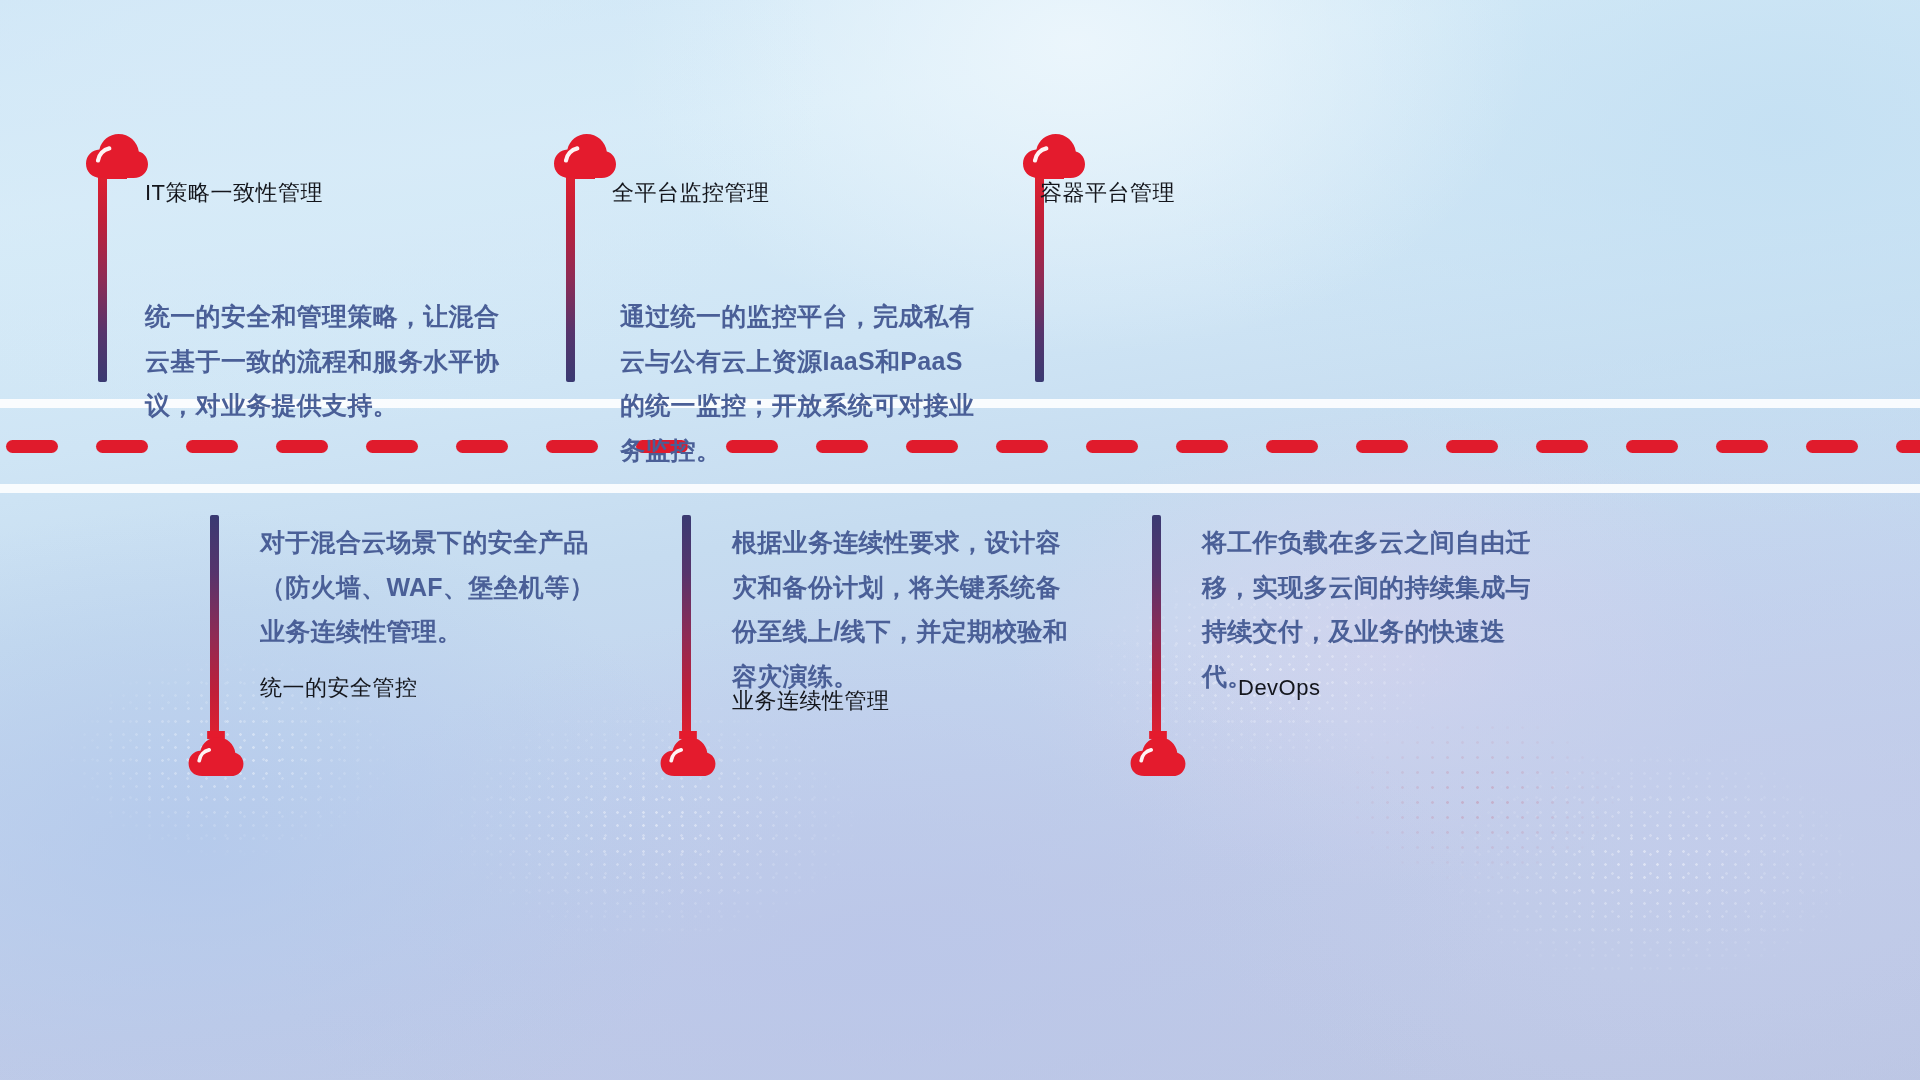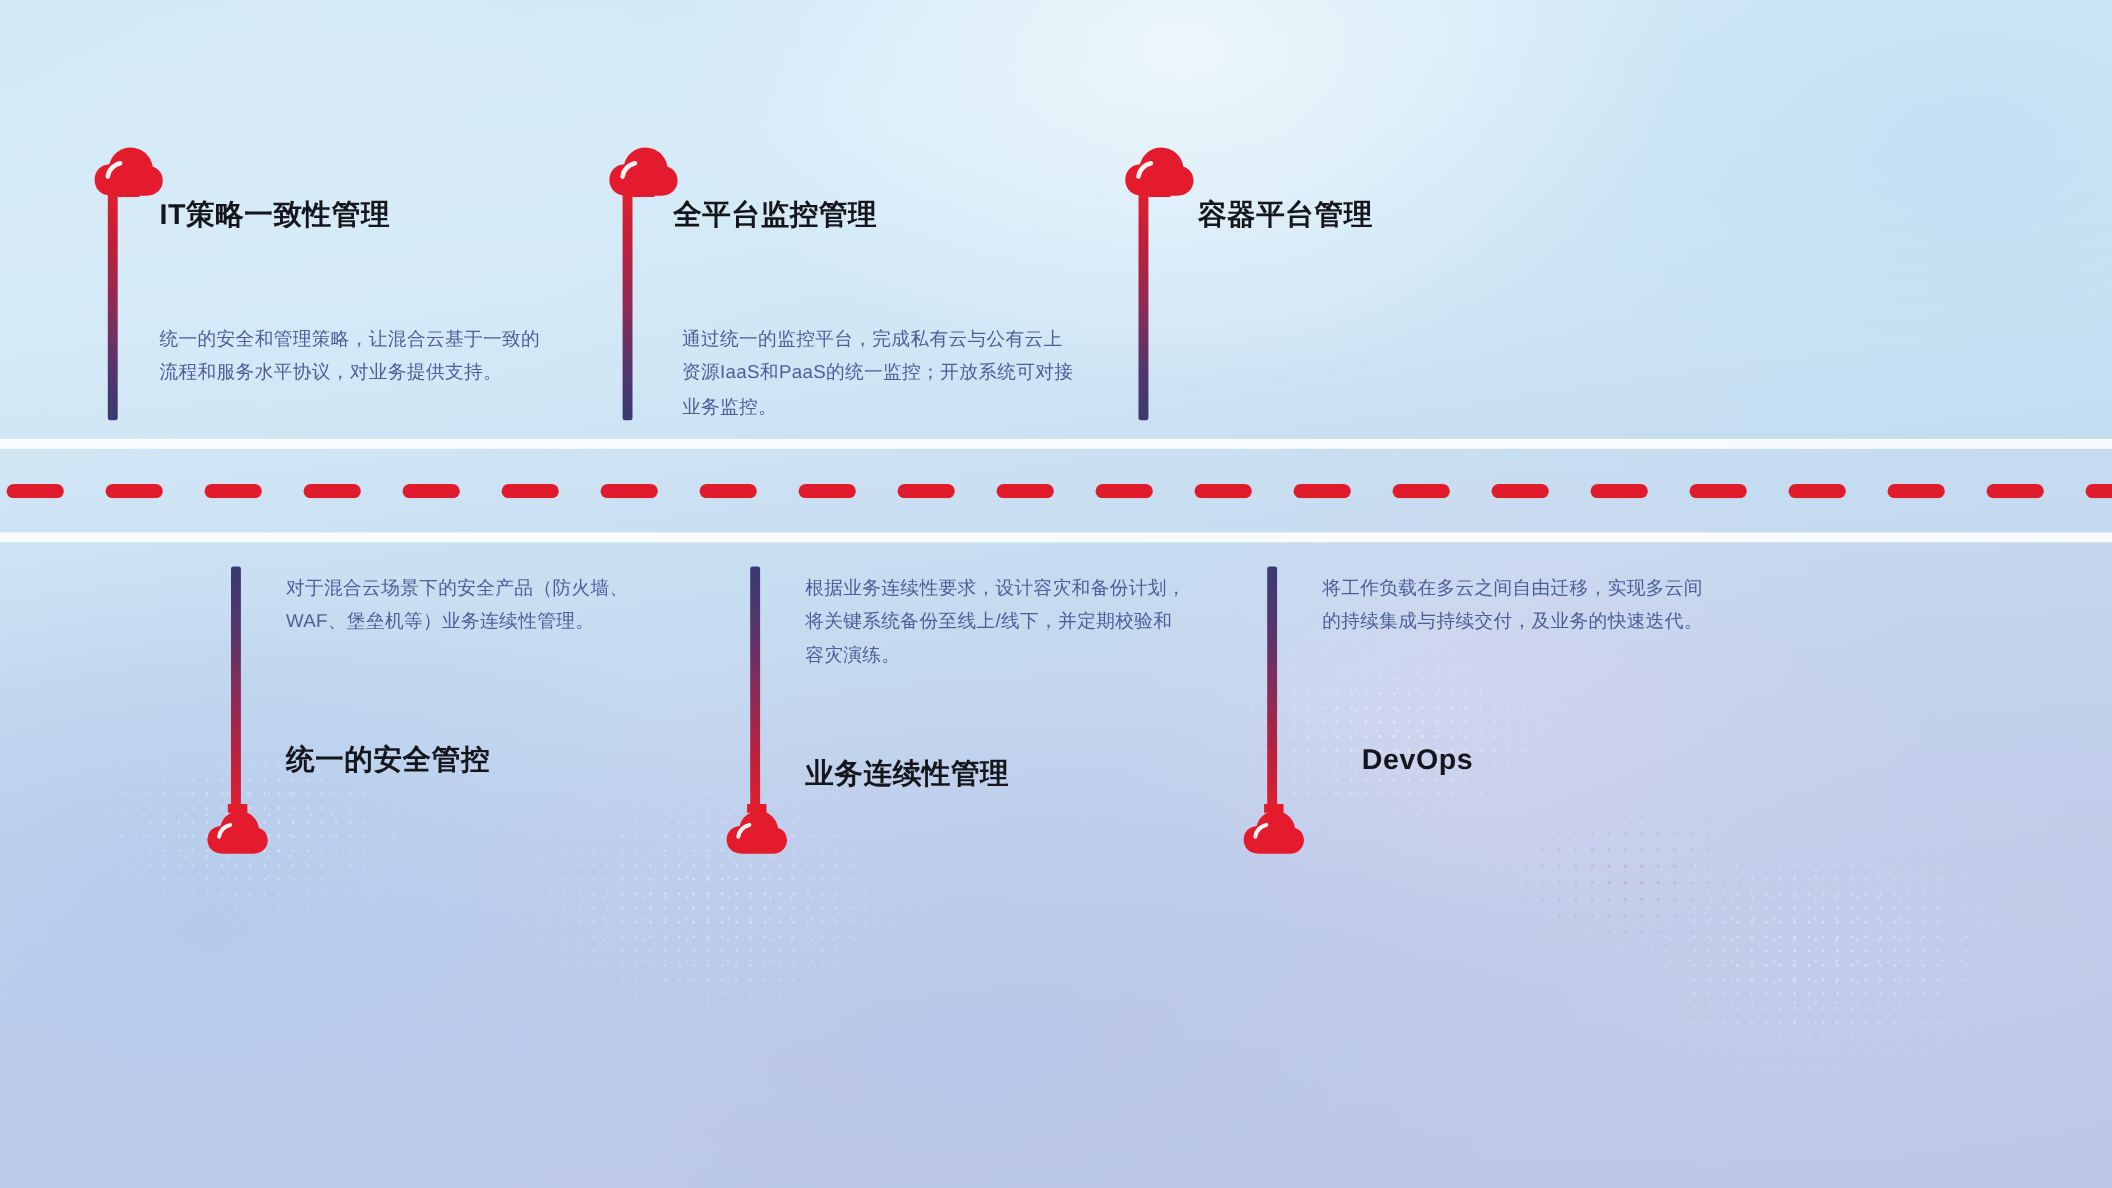--- a/index.html
+++ b/index.html
@@ -55,27 +55,27 @@
   .dash{position:absolute;top:0;height:13px;width:52px;background:#e01b2c;border-radius:7px;}
 
   .cloud{position:absolute;width:64px;height:46px;z-index:7;}
 
   .stem{position:absolute;width:9px;border-radius:2px;z-index:5;}
   .stem-top{background:linear-gradient(to bottom,#e0202f 0%,#c01f39 22%,#8e2b55 50%,#56346c 76%,#3a3a72 100%);}
   .stem-bot{background:linear-gradient(to bottom,#3a3a72 0%,#56346c 26%,#8e2b55 54%,#c01f39 80%,#e0202f 100%);}
 
   .heading{
     position:absolute;z-index:6;
-    font-size:26px;font-weight:700;color:#14161c;
+    font-size:22px;font-weight:400;color:#14161c;
     letter-spacing:.5px;white-space:nowrap;line-height:1.2;
   }
   .body{
     position:absolute;z-index:6;
-    font-size:17px;line-height:1.78;color:#4a5f97;
-    letter-spacing:.3px;font-weight:400;
+    font-size:25px;line-height:1.78;color:#4a5f97;
+    letter-spacing:.3px;font-weight:700;
   }
 </style>
 </head>
 <body>
 
 <div id="stage">
 
   <svg class="cloud" style="left:85px;top:133px;" viewBox="0 0 64 46">
     <path d="M16.5 45 C6.5 45 1 38.5 1 30.5 C1 22.5 7 16.8 14.4 16.4 C16.6 7.3 24.3 1 33.6 1 C44 1 52.6 8.6 53.8 18.6 C59.6 20.3 63 25.3 63 31.2 C63 38.9 57 45 48.6 45 Z" fill="#e41b2d"></path>
     <path d="M13 27.5 C13.8 21.4 18.4 16.6 24.3 15.4" stroke="#ffffff" stroke-width="4.2" stroke-linecap="round" fill="none" opacity="0.95"></path>
@@ -93,21 +93,21 @@
   <div class="stem stem-top" style="left:566px;top:175px;height:207px;"></div>
   <div class="heading" style="left:612px;top:180px;">全平台监控管理</div>
   <div class="body" style="left:620px;top:294px;width:362px;">通过统一的监控平台，完成私有云与公有云上资源IaaS和PaaS的统一监控；开放系统可对接业务监控。</div>
 
   <svg class="cloud" style="left:1022px;top:133px;" viewBox="0 0 64 46">
     <path d="M16.5 45 C6.5 45 1 38.5 1 30.5 C1 22.5 7 16.8 14.4 16.4 C16.6 7.3 24.3 1 33.6 1 C44 1 52.6 8.6 53.8 18.6 C59.6 20.3 63 25.3 63 31.2 C63 38.9 57 45 48.6 45 Z" fill="#e41b2d"></path>
     <path d="M13 27.5 C13.8 21.4 18.4 16.6 24.3 15.4" stroke="#ffffff" stroke-width="4.2" stroke-linecap="round" fill="none" opacity="0.95"></path>
     <path d="M22 42 h20 v6 h-20 z" fill="#e41b2d"></path>
   </svg>
   <div class="stem stem-top" style="left:1035px;top:175px;height:207px;"></div>
-  <div class="heading" style="left:1089px;top:180px;">容器平台管理</div>
+  <div class="heading" style="left:1040px;top:180px;">容器平台管理</div>
 
   <div class="road road-edge" style="top:399px;"></div>
   <div class="road road-dash-wrap" style="top:440px;">
     <div class="dash" style="left:6px;"></div>
       <div class="dash" style="left:96px;"></div>
     <div class="dash" style="left:186px;"></div>
       <div class="dash" style="left:276px;"></div>
     <div class="dash" style="left:366px;"></div>
       <div class="dash" style="left:456px;"></div>
     <div class="dash" style="left:546px;"></div>

